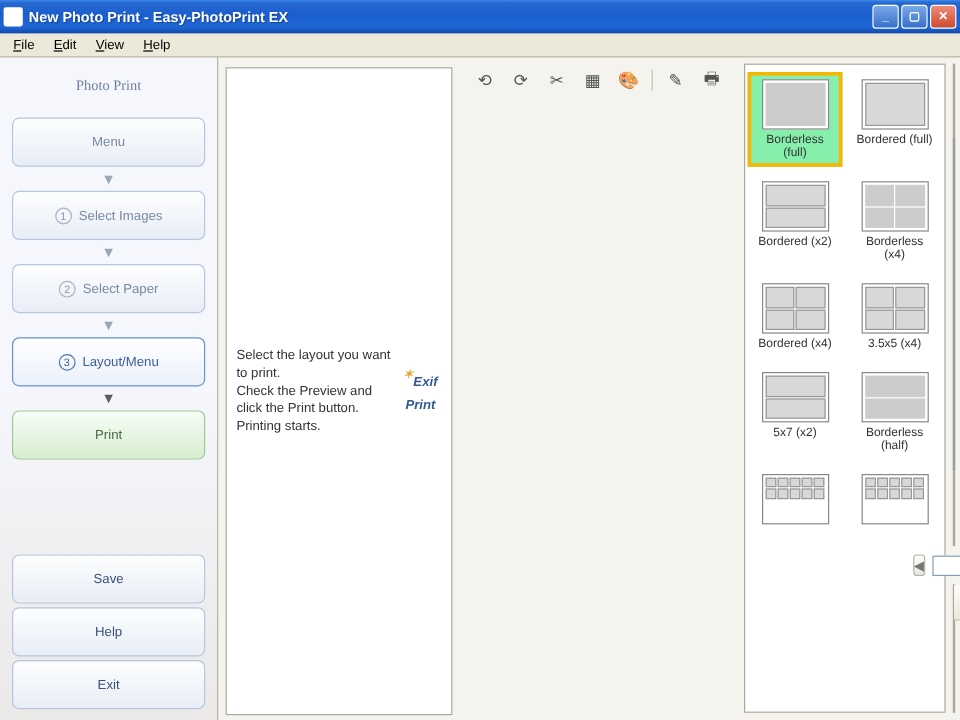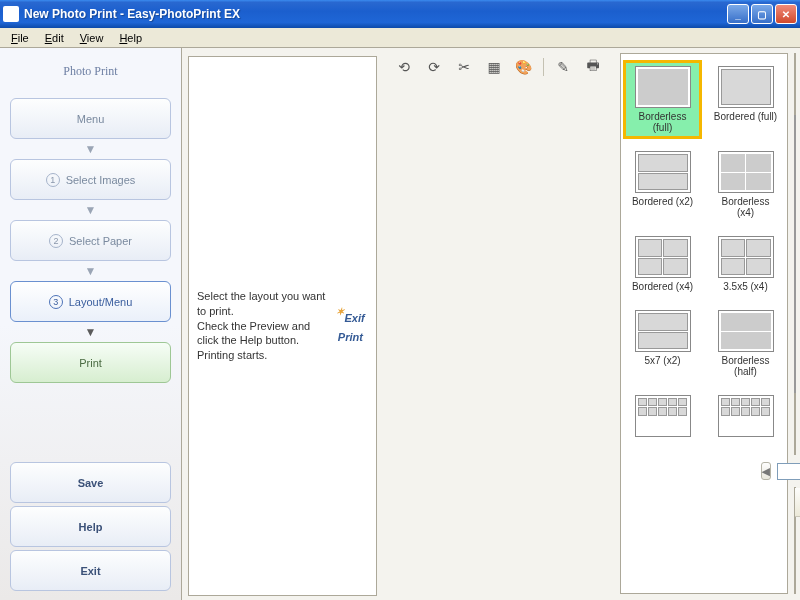--- a/index.html
+++ b/index.html
@@ -17,21 +17,21 @@
 .menubar span { padding: 2px 7px; cursor: default; text-align: right; }
 .menubar span u { text-decoration: underline; }
 
 .workspace { display: flex; height: 552px; }
 
 .sidebar { width: 182px; background: linear-gradient(to bottom, #f5f7fc 0%, #f5f7fc 50%, #ebe9e8 100%); border-right: 1px solid #aca899; padding: 8px 10px; display: flex; flex-direction: column; }
 .sidebar-title { text-align: center; font-size: 12px; font-family: Georgia, serif; color: #6d7fa3; margin: 8px 0 18px; }
 .side-btn { height: 41px; border: 1px solid #b8c5e0; border-radius: 6px; background: linear-gradient(to bottom, #fdfefe, #e8edf6); display: flex; align-items: center; justify-content: center; margin: 1px 0; color: #7a8a9f; cursor: default; }
 .side-btn.active { border-color: #6a90d0; color: #3a5e9e; background: linear-gradient(to bottom, #ffffff, #eaf0fa); }
 .side-btn.green { background: linear-gradient(to bottom, #f6fdf6, #d7eed0); border-color: #9ec795; color: #4a6b42; }
-.side-btn.bottom { margin-top: 2px; font-weight: bold; color: #3b5178; }
+.side-btn.bottom { margin-top: 2px; font-weight: normal; color: #3b5178; }
 .arrow-down { text-align: center; color: #9aa5b5; font-size: 12px; line-height: 14px; margin: 2px 0; }
 .side-btn .num { width: 14px; height: 14px; border: 1px solid #a5b3ca; border-radius: 50%; margin-right: 6px; font-size: 9px; line-height: 12px; text-align: center; color: #8a97ab; }
 .side-btn.active .num { border-color: #4d73b8; color: #3a5e9e; }
 .spacer { flex: 1; }
 
 .main { flex: 1; display: flex; flex-direction: row; padding-top: 5px; background: #f4f3ee; }
 .instructions { background: #fff; border: 1px solid #aca899; margin: 3px 6px 4px; padding: 6px 8px; display: flex; justify-content: space-between; align-items: center; }
 .instructions-text { line-height: 1.35; color: #333; }
 .exif-logo { font-style: italic; font-weight: bold; font-size: 17px; color: #345a95; text-align: center; }
 .exif-logo .arc { color: #e8a43b; font-size: 10px; vertical-align: super; }
@@ -139,21 +139,21 @@
       </div>
     <div class="side-btn bottom">
         <span>Exit</span>
       </div>
   </div>
 
   <div class="main">
     <div class="instructions">
       <div class="instructions-text">
         <div>Select the layout you want to print.</div>
-        <div>Check the Preview and click the Help button.</div>
+        <div>Check the Preview and click the Print button.</div>
         <div>Printing starts.</div>
       </div>
       <div class="exif-logo"><span class="arc">✶</span><span>Exif Print</span></div>
     </div>
 
     <div class="toolbar">
       <div class="tool-icon">⟲</div>
       <div class="tool-icon">⟳</div>
       <div class="tool-icon">✂</div>
       <div class="tool-icon">▦</div>

